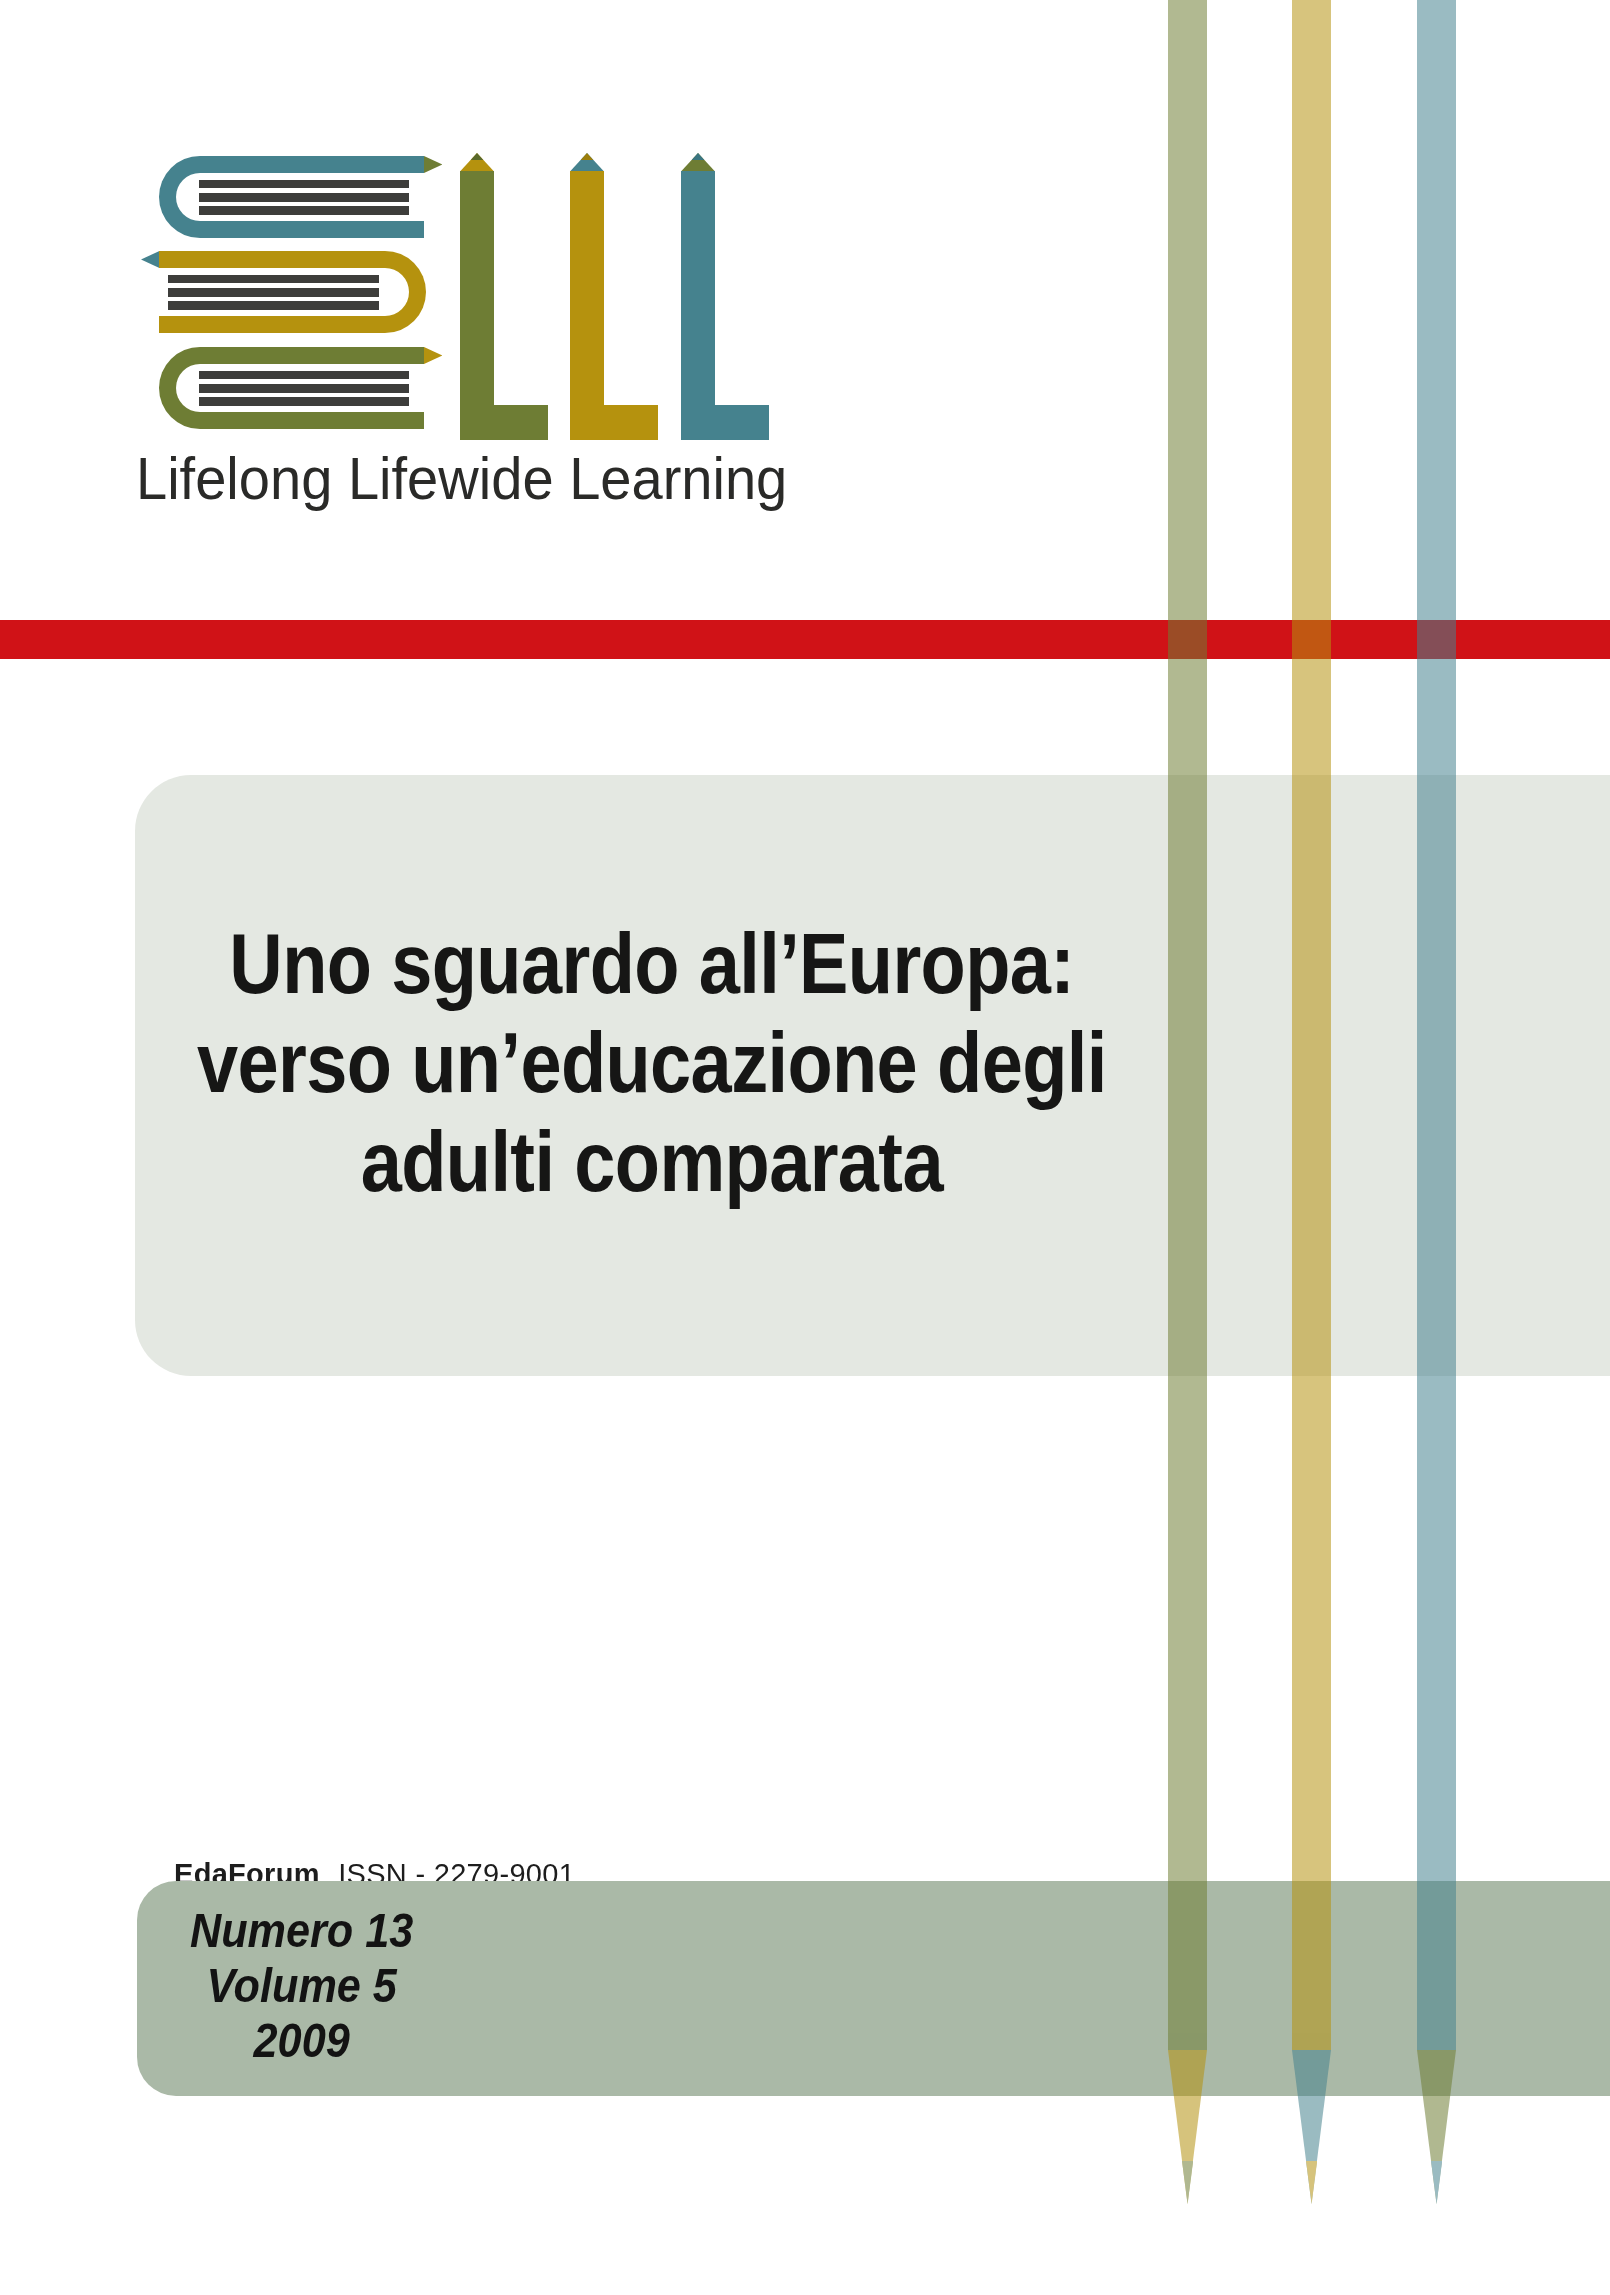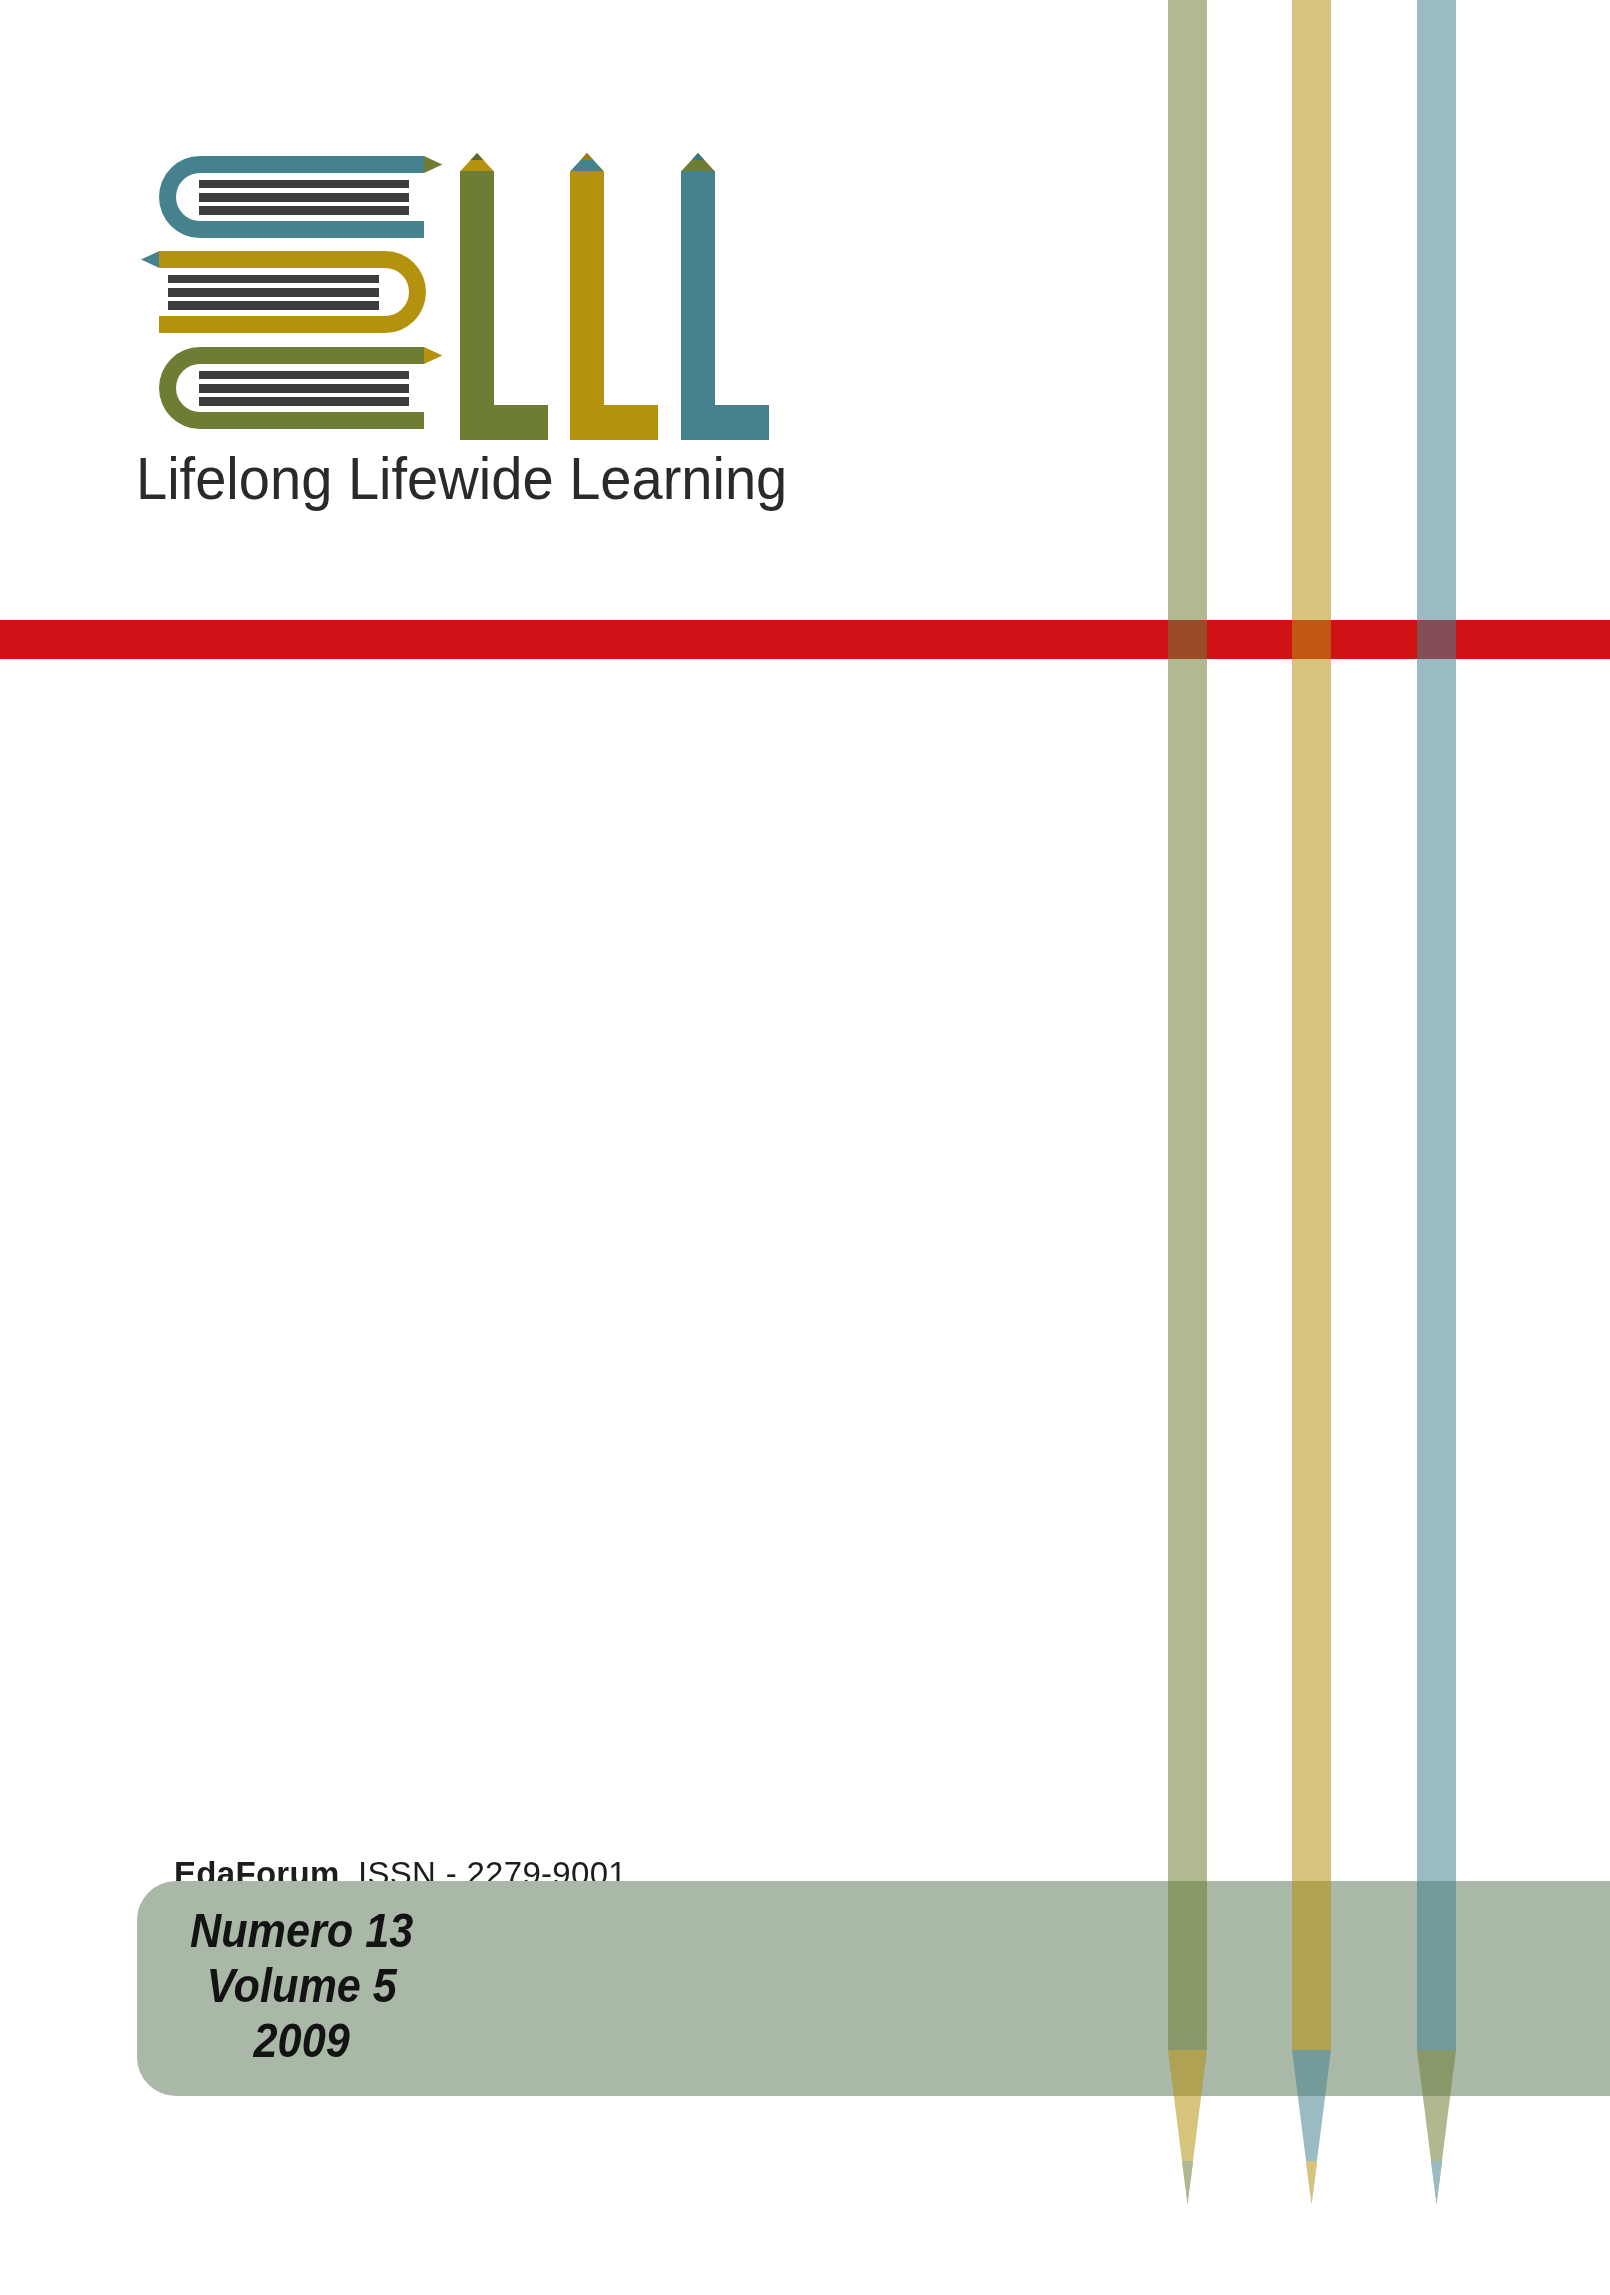--- a/index.html
+++ b/index.html
@@ -24,21 +24,21 @@
     position:absolute;left:137px;top:1881px;width:1474px;height:215px;
     background:var(--sage);border-radius:39px 0 0 39px;
   }
   .issue-block{
     position:absolute;left:53px;top:22px;  
     font-size:48px;line-height:55px;font-weight:bold;font-style:italic;color:#131313;
     transform:scaleX(0.9);transform-origin:left top;white-space:nowrap;
   }
   
   .publisher-line{
-    position:absolute;left:174px;top:1857px;font-size:33px;line-height:34px;
+    position:absolute;left:174px;top:1857px;font-size:29px;line-height:34px;
     color:#1d1d1d;white-space:nowrap;letter-spacing:0.3px;
   }
   .publisher-line .bold{font-weight:bold;}
   .publisher-line .issn{margin-left:18.4px;font-weight:normal;}
   
   .book{position:absolute;width:265px;height:82px;box-sizing:border-box;}
   .book.open-right{border-radius:41px 0 0 41px;border-style:solid;border-right:none;}
   .book.open-left{border-radius:0 41px 41px 0;border-style:solid;border-left:none;}
   .book1{left:159px;top:156px;border-color:var(--teal);border-width:17px 0 17px 17px;}
   .book2{left:159px;top:251px;width:267px;border-color:var(--gold);border-width:17px 17px 17px 0;}
@@ -122,20 +122,27 @@
       <div class="lll-foot"></div>
       <div class="lll-tip"></div>
       <div class="lll-apex"></div>
     </div>
 
     <div class="wordmark">Lifelong Lifewide Learning</div>
   </div>
 
   <div class="red-band"></div>
 
+  <div class="title-box">
+    <div class="title-text">
+      <div>Uno sguardo all’Europa:</div>
+      <div>verso un’educazione degli</div>
+      <div>adulti comparata</div>
+    </div>
+  </div>
 
   <div class="publisher-line">
     <span class="bold">EdaForum</span><span class="issn">ISSN - 2279-9001</span>
   </div>
 
   <div class="bottom-band">
     <div class="issue-block">
       <div>Numero 13</div>
       <div>Volume 5</div>
       <div>2009</div>

